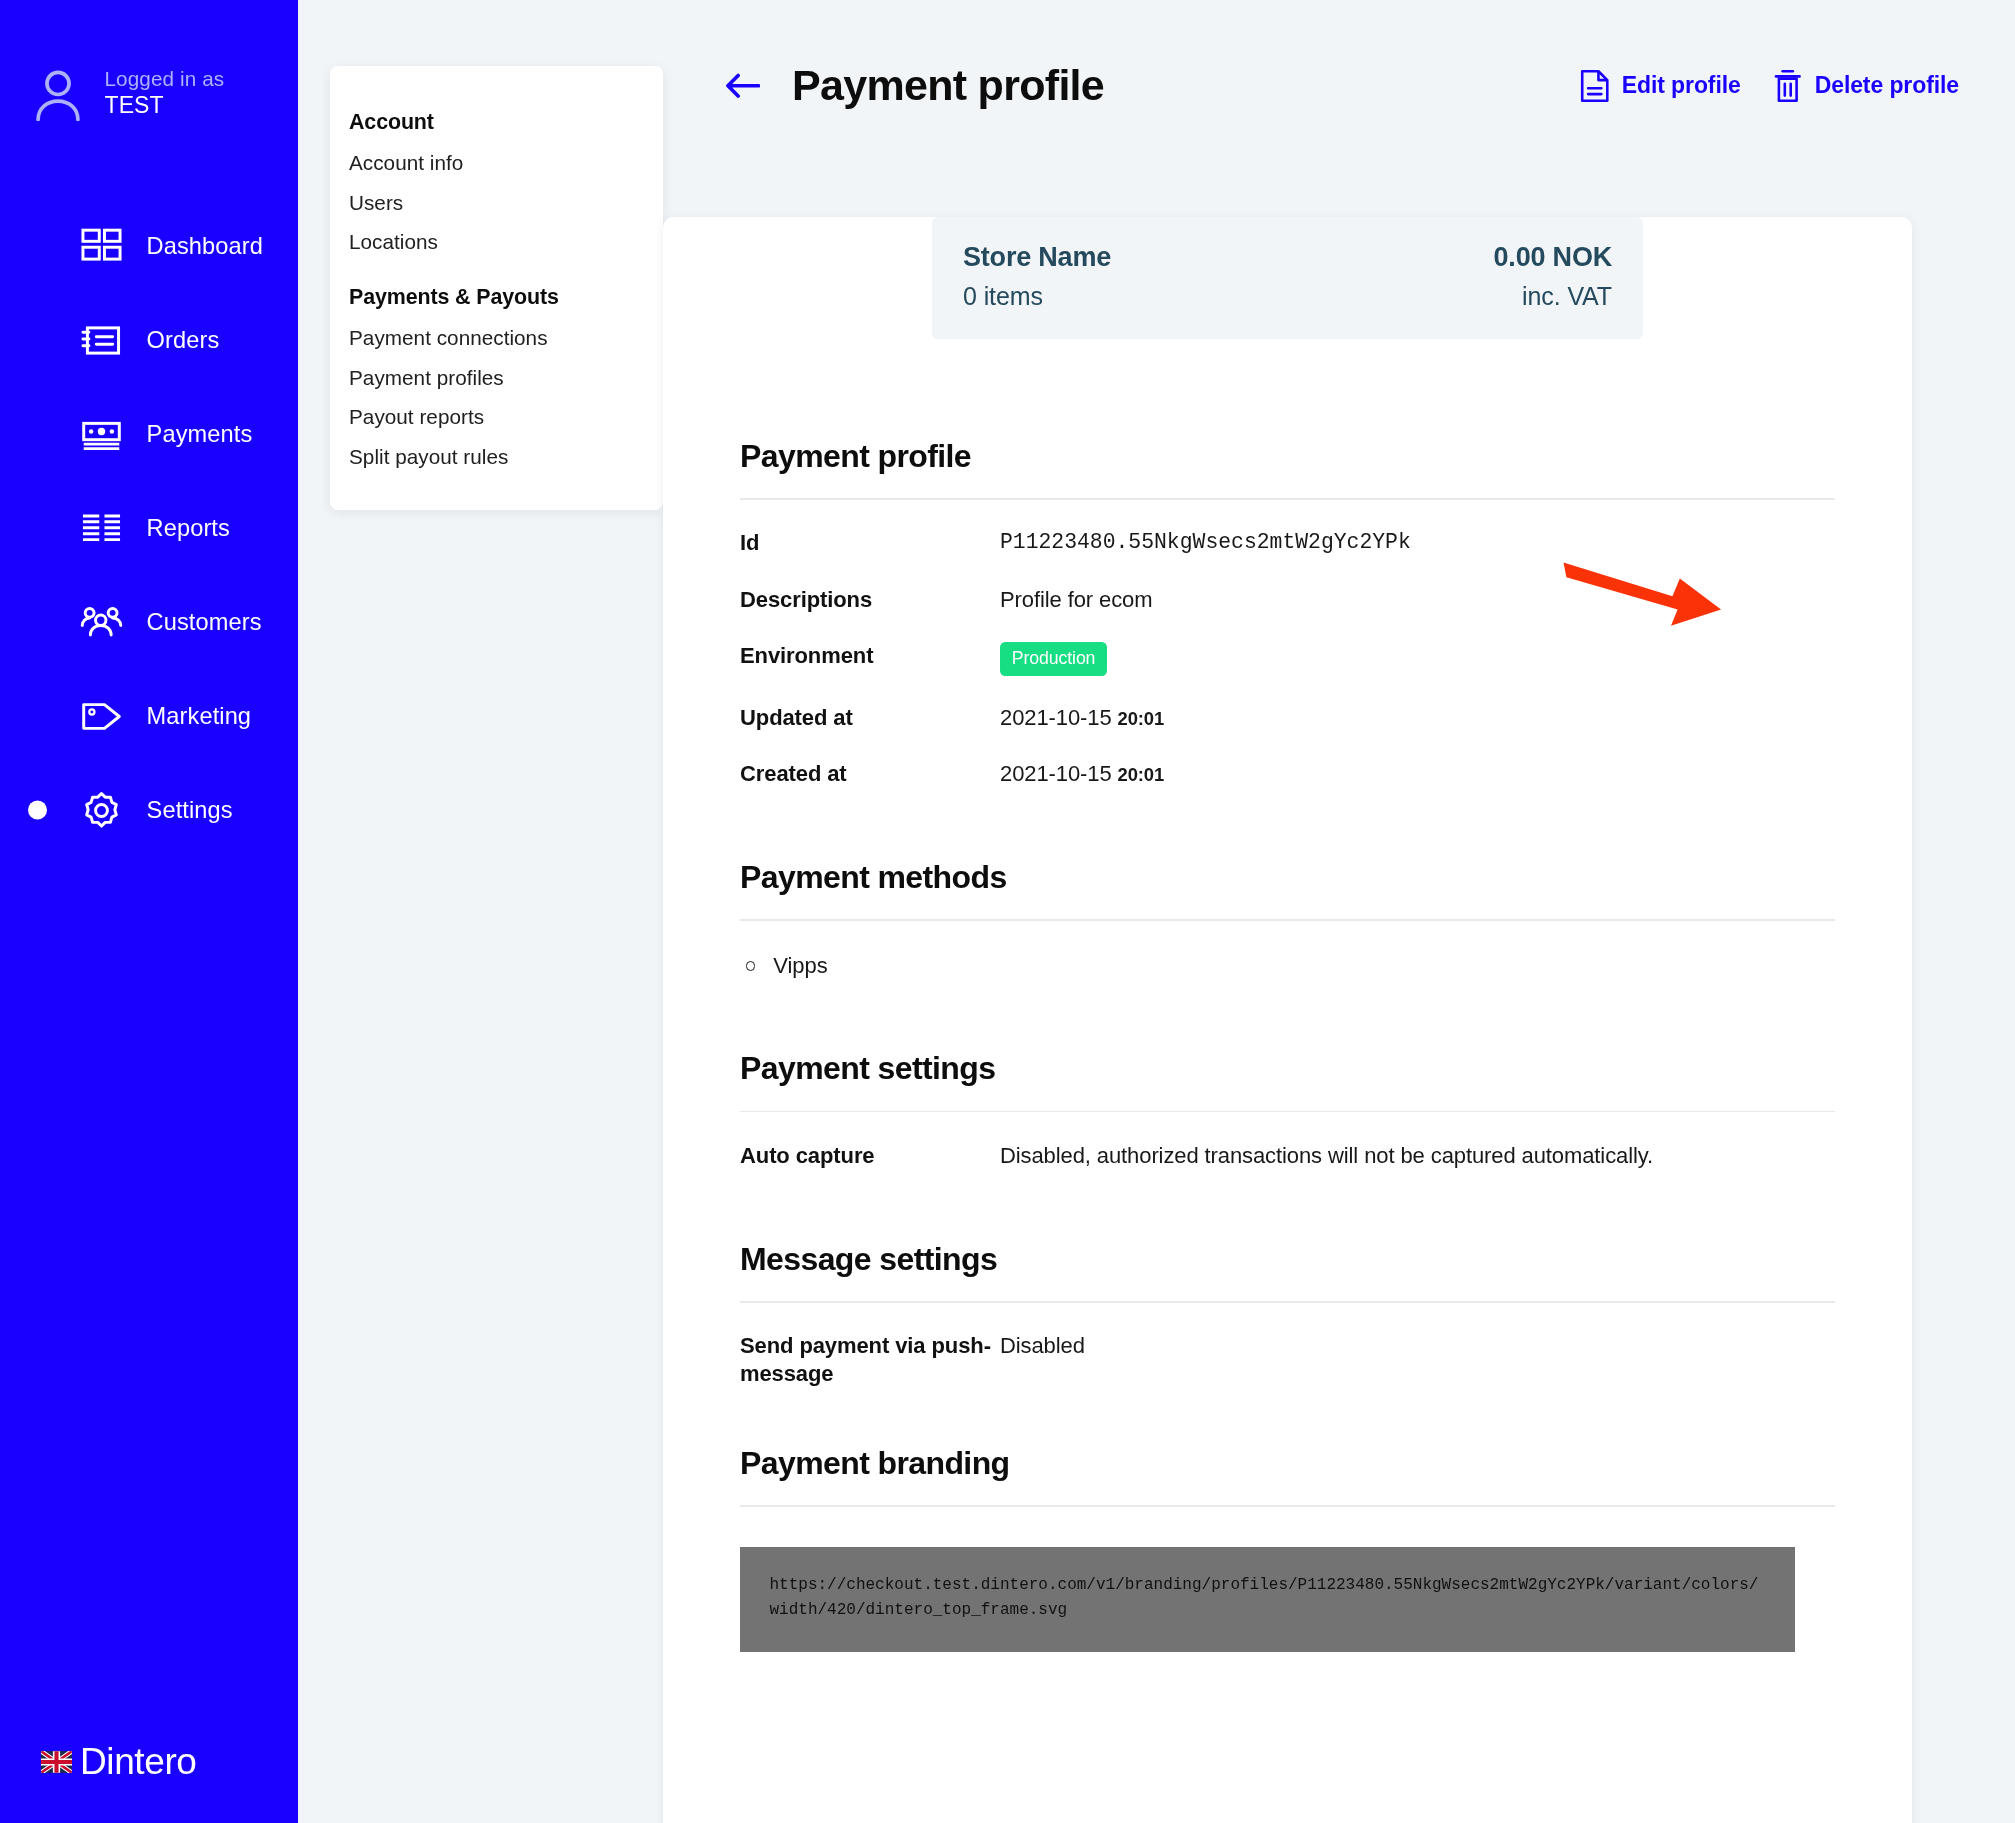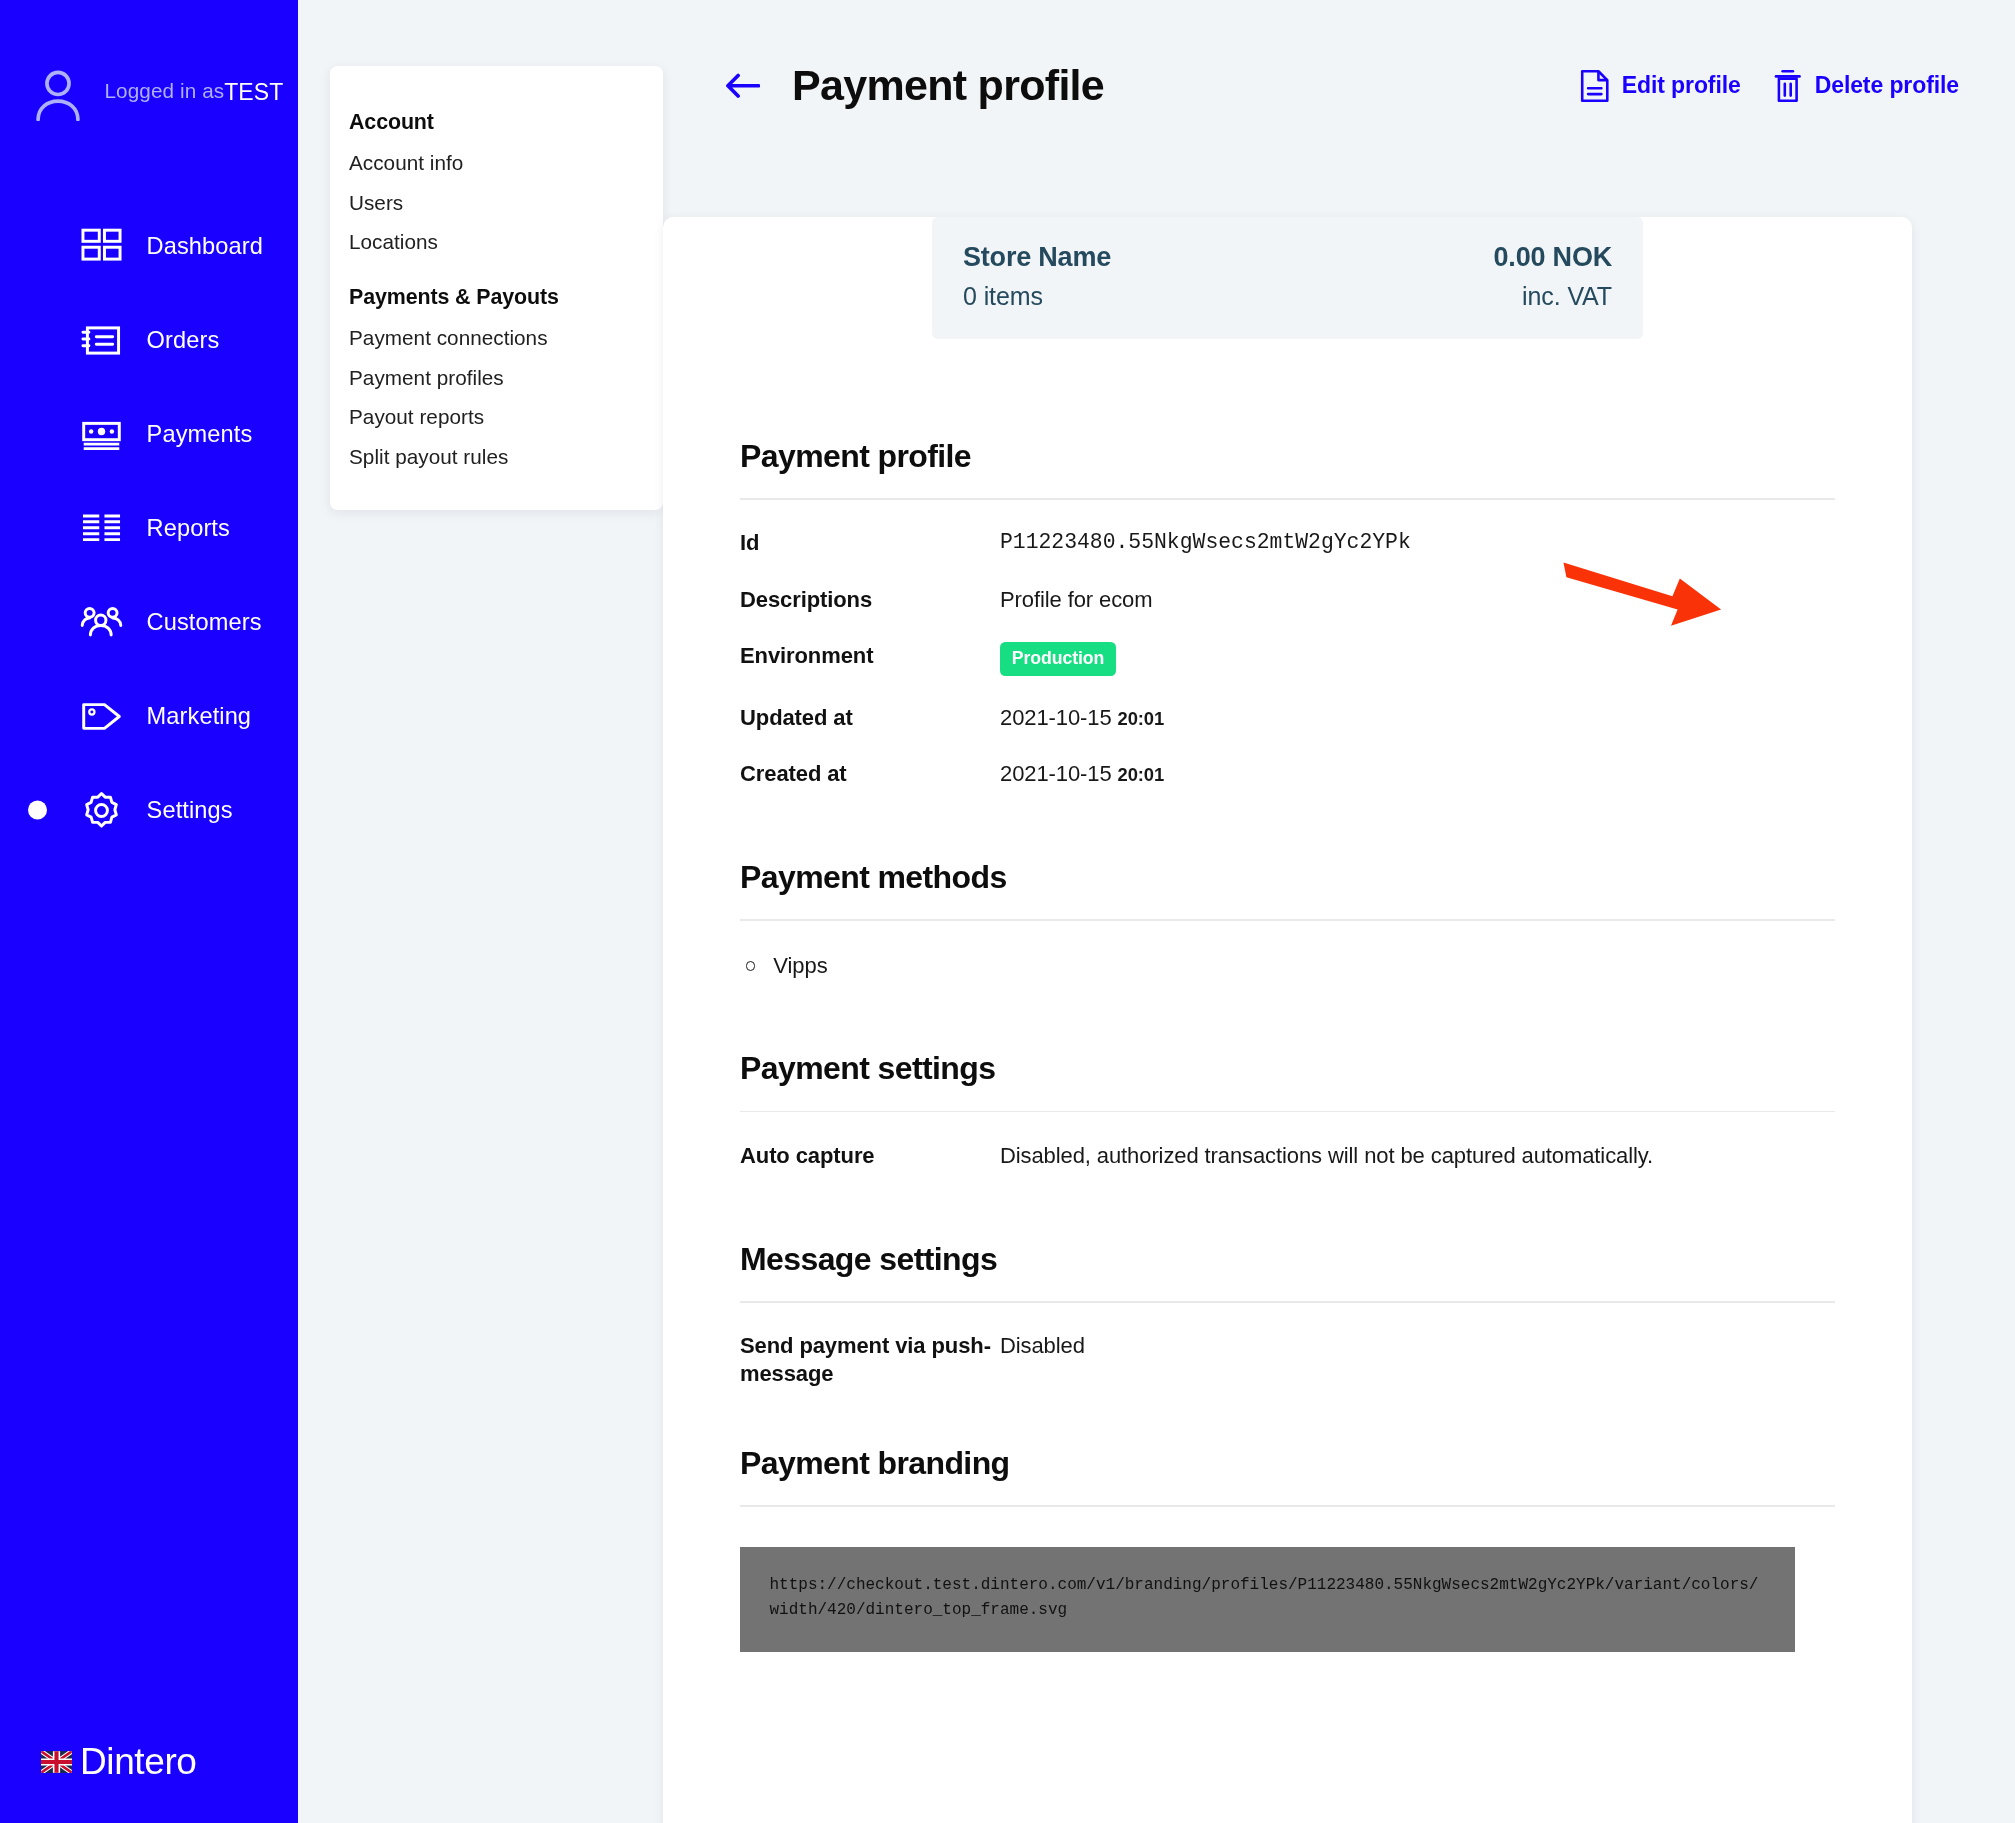--- a/index.html
+++ b/index.html
@@ -23,21 +23,21 @@
     background: #1a00ff;
     position: relative;
   }
   .user-block {
     display: flex;
     align-items: center;
     padding: 65px 0 0 29.5px;
     gap: 19px;
   }
   .avatar-icon { width: 56px; height: 56px; display: block; flex: none; }
-  .user-text { display: flex; flex-direction: row; line-height: 1.18; }
+  .user-text { display: flex; flex-direction: column; line-height: 1.18; }
   .logged-in-label {
     font-size: 20.7px;
     color: #aeb0f9;
     letter-spacing: 0.1px;
   }
   .user-name {
     font-size: 23px;
     color: #ffffff;
     letter-spacing: 0.1px;
   }
@@ -237,21 +237,21 @@
   .kv-val.mono {
     font-family: "Liberation Mono", "DejaVu Sans Mono", monospace;
     font-size: 21.4px;
     letter-spacing: 0;
   }
   .badge {
     display: inline-block;
     background: #17dd83;
     color: #ffffff;
     font-size: 17.7px;
-    font-weight: 700;
+    font-weight: 400;
     padding: 5.2px 11.8px 5.9px 11.8px;
     border-radius: 5.2px;
     letter-spacing: -0.1px;
   }
   .ts-time {
     font-size: 18.4px;
     font-weight: 700;
     letter-spacing: -0.1px;
   }
 

